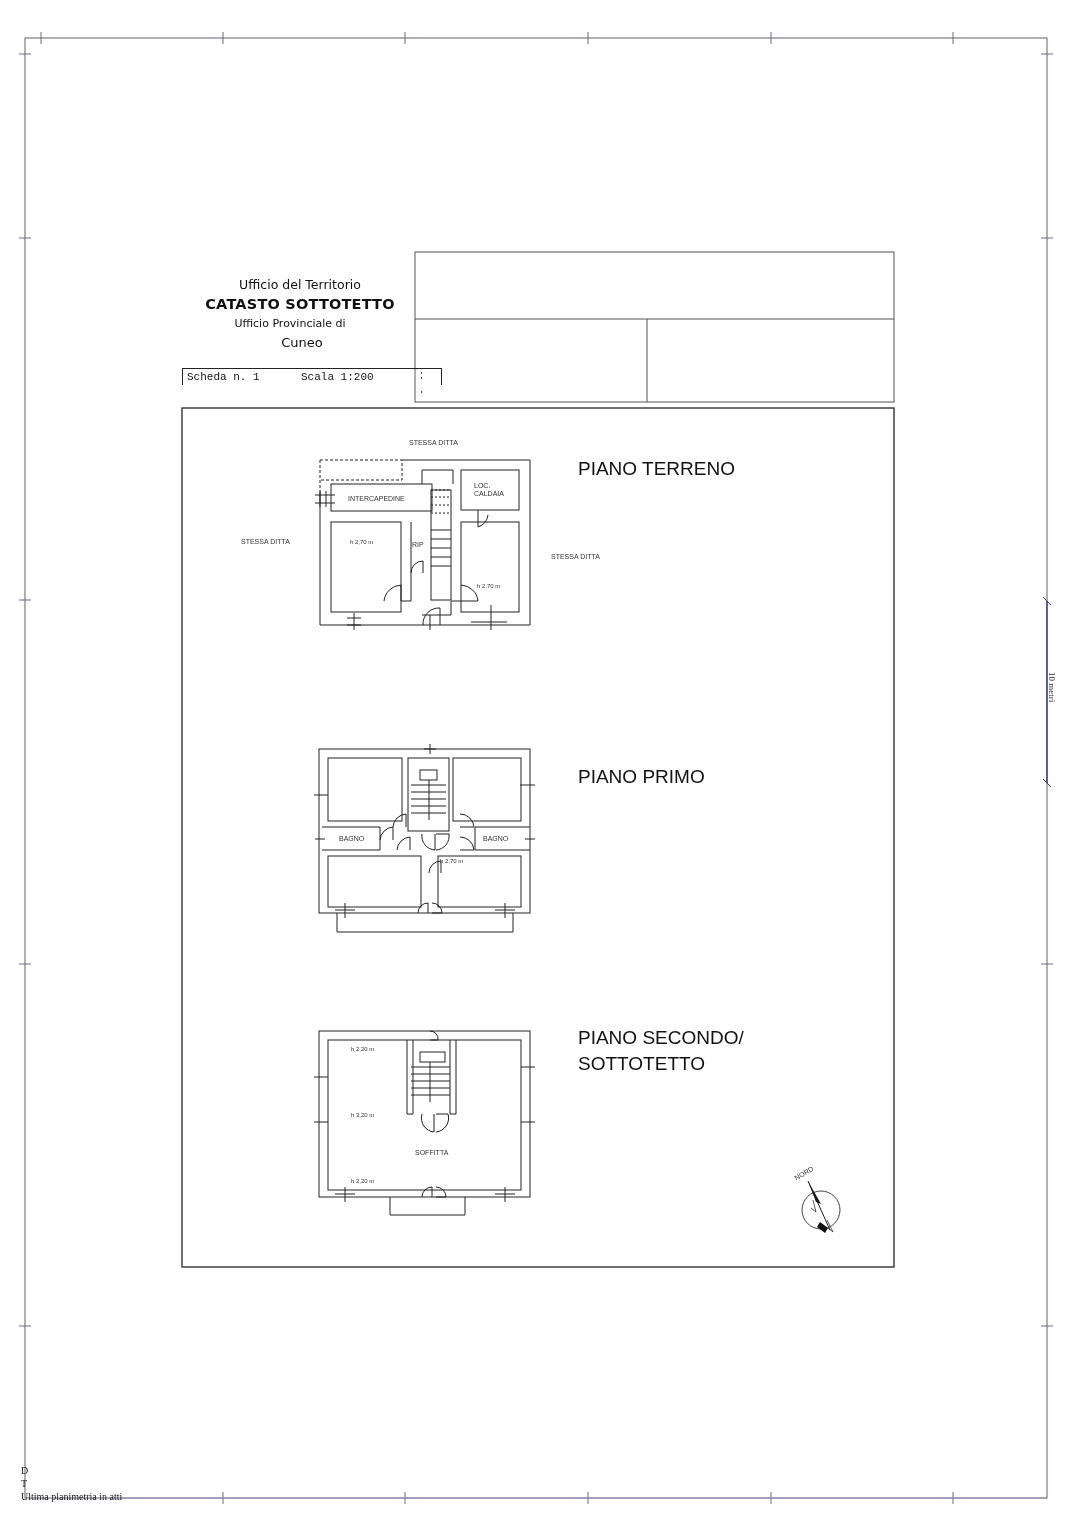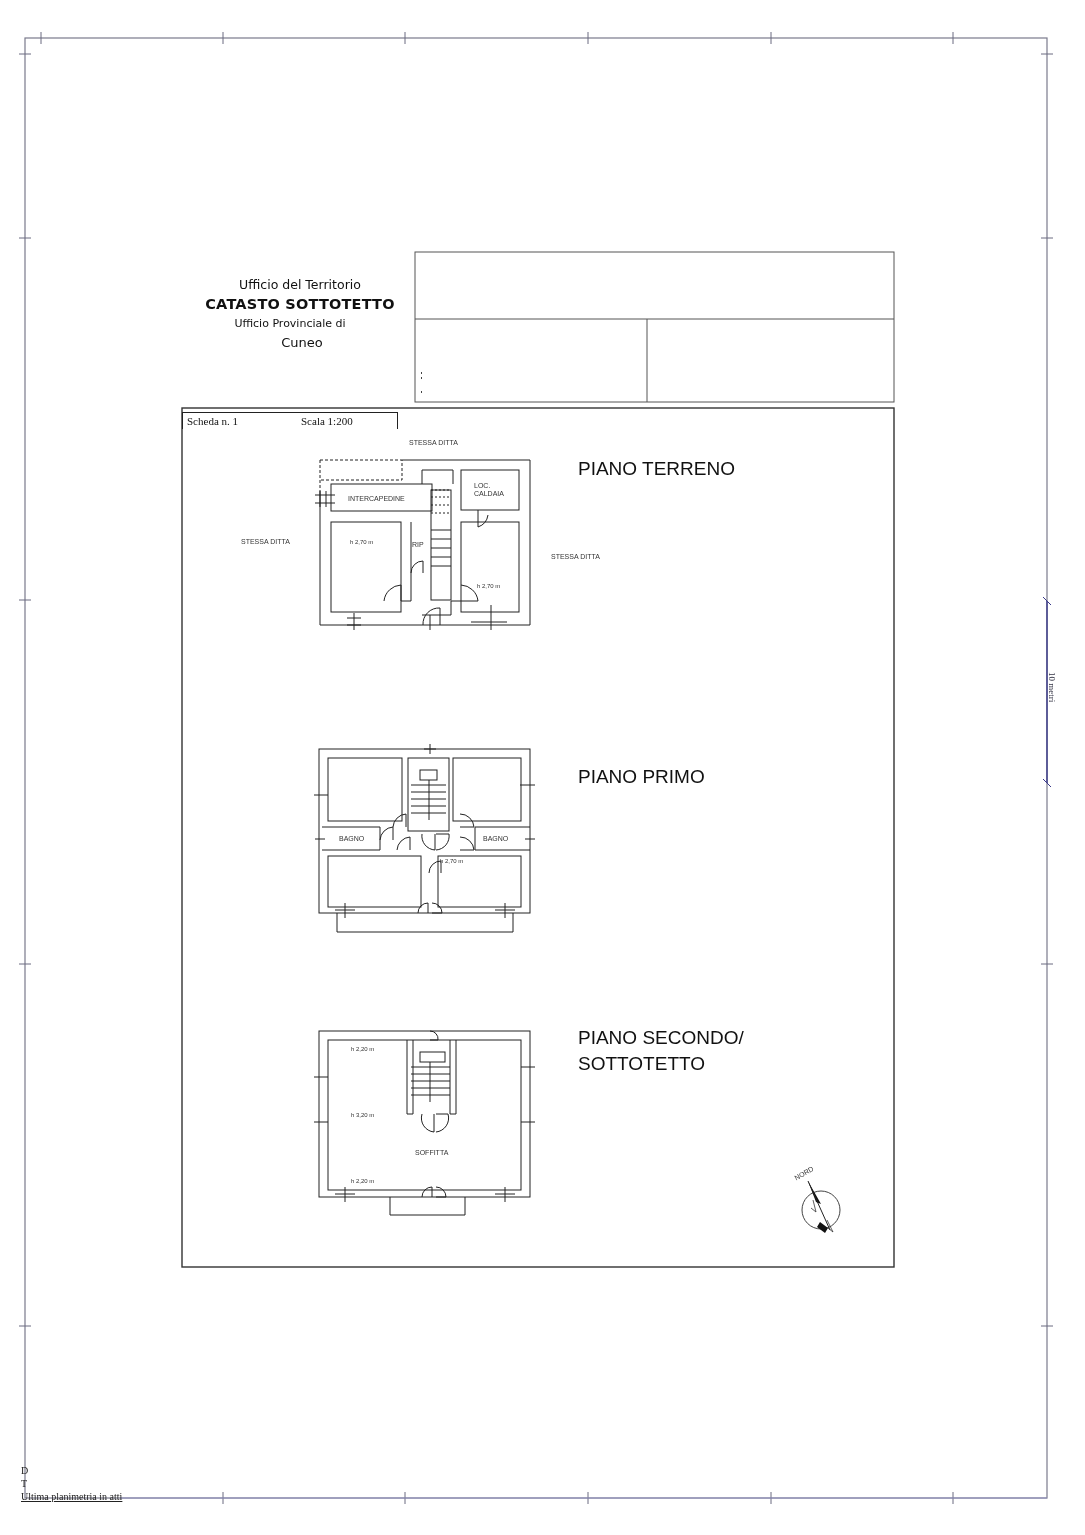--- a/index.html
+++ b/index.html
@@ -4,21 +4,21 @@
 <style>
   html, body { margin:0; padding:0; background:#ffffff; }
   body { width:1085px; height:1535px; position:relative; overflow:hidden; font-family:"Liberation Sans", sans-serif; color:#111; }
   .abs { position:absolute; }
   #frame-svg { position:absolute; left:0; top:0; }
   .hdr { position:absolute; text-align:center; font-family:"DejaVu Sans", sans-serif; color:#111; }
   .agency { left:200px; top:277px; width:200px; font-size:12.5px; }
   .catasto { left:190px; top:296px; width:220px; font-size:14.5px; font-weight:bold; letter-spacing:0.2px; }
   .ufficio { left:200px; top:317px; width:180px; font-size:11px; }
   .city { left:262px; top:335px; width:80px; font-size:13px; }
-  .scheda-box { position:absolute; left:182px; top:412px; width:214px; height:16px; border:1.5px solid #222; border-bottom:none; font-family:Liberation Serif, serif; font-size:11px; line-height:16px; }
+  .scheda-box { position:absolute; left:182px; top:368px; width:214px; height:16px; border:1.5px solid #222; border-bottom:none; font-family:Liberation Mono, monospace; font-size:11px; line-height:16px;padding-left:44px; }
   .scheda-box span { position:absolute; top:0; }
   .plan-title { position:absolute; font-family:"Liberation Sans", sans-serif; font-size:19px; color:#111; line-height:26px;margin-left:10px; }
   .lbl { font-family:"Liberation Sans", sans-serif; font-size:7px; fill:#333; }
   .lbl-s { font-family:"Liberation Sans", sans-serif; font-size:6px; fill:#333; }
   .scale-label { position:absolute; left:1047px; top:672px; font-family:"Liberation Serif", serif; font-size:9px; color:#334; writing-mode:vertical-rl; }
   .footer-text { position:absolute; font-family:"Liberation Serif", serif; font-size:10px; color:#222; line-height:12px; }
 </style>
 </head>
 <body>
 
@@ -238,13 +238,13 @@
   <line x1="28" y1="31" x2="50" y2="80" stroke="#222" stroke-width="1"></line>
   <polygon points="40,72 48,78 45,83 37,77" fill="#111"></polygon>
   <polyline points="33,50 36,62 31,58" fill="none" stroke="#333" stroke-width="0.8"></polyline>
   <polyline points="47,70 53,82 48,78" fill="none" stroke="#333" stroke-width="0.8"></polyline>
 </svg>
 
 <div class="scale-label">10 metri</div>
 
 <div class="footer-text" style="left:21px; top:1465px;">D</div>
 <div class="footer-text" style="left:21px; top:1478px;">T</div>
-<div class="footer-text" style="left:21px; top:1491px;text-decoration:underline;">Ultima planimetria in atti</div>
+<div class="footer-text" style="left:21px; top:1491px;">Ultima planimetria in atti</div>
 
 </body></html>

